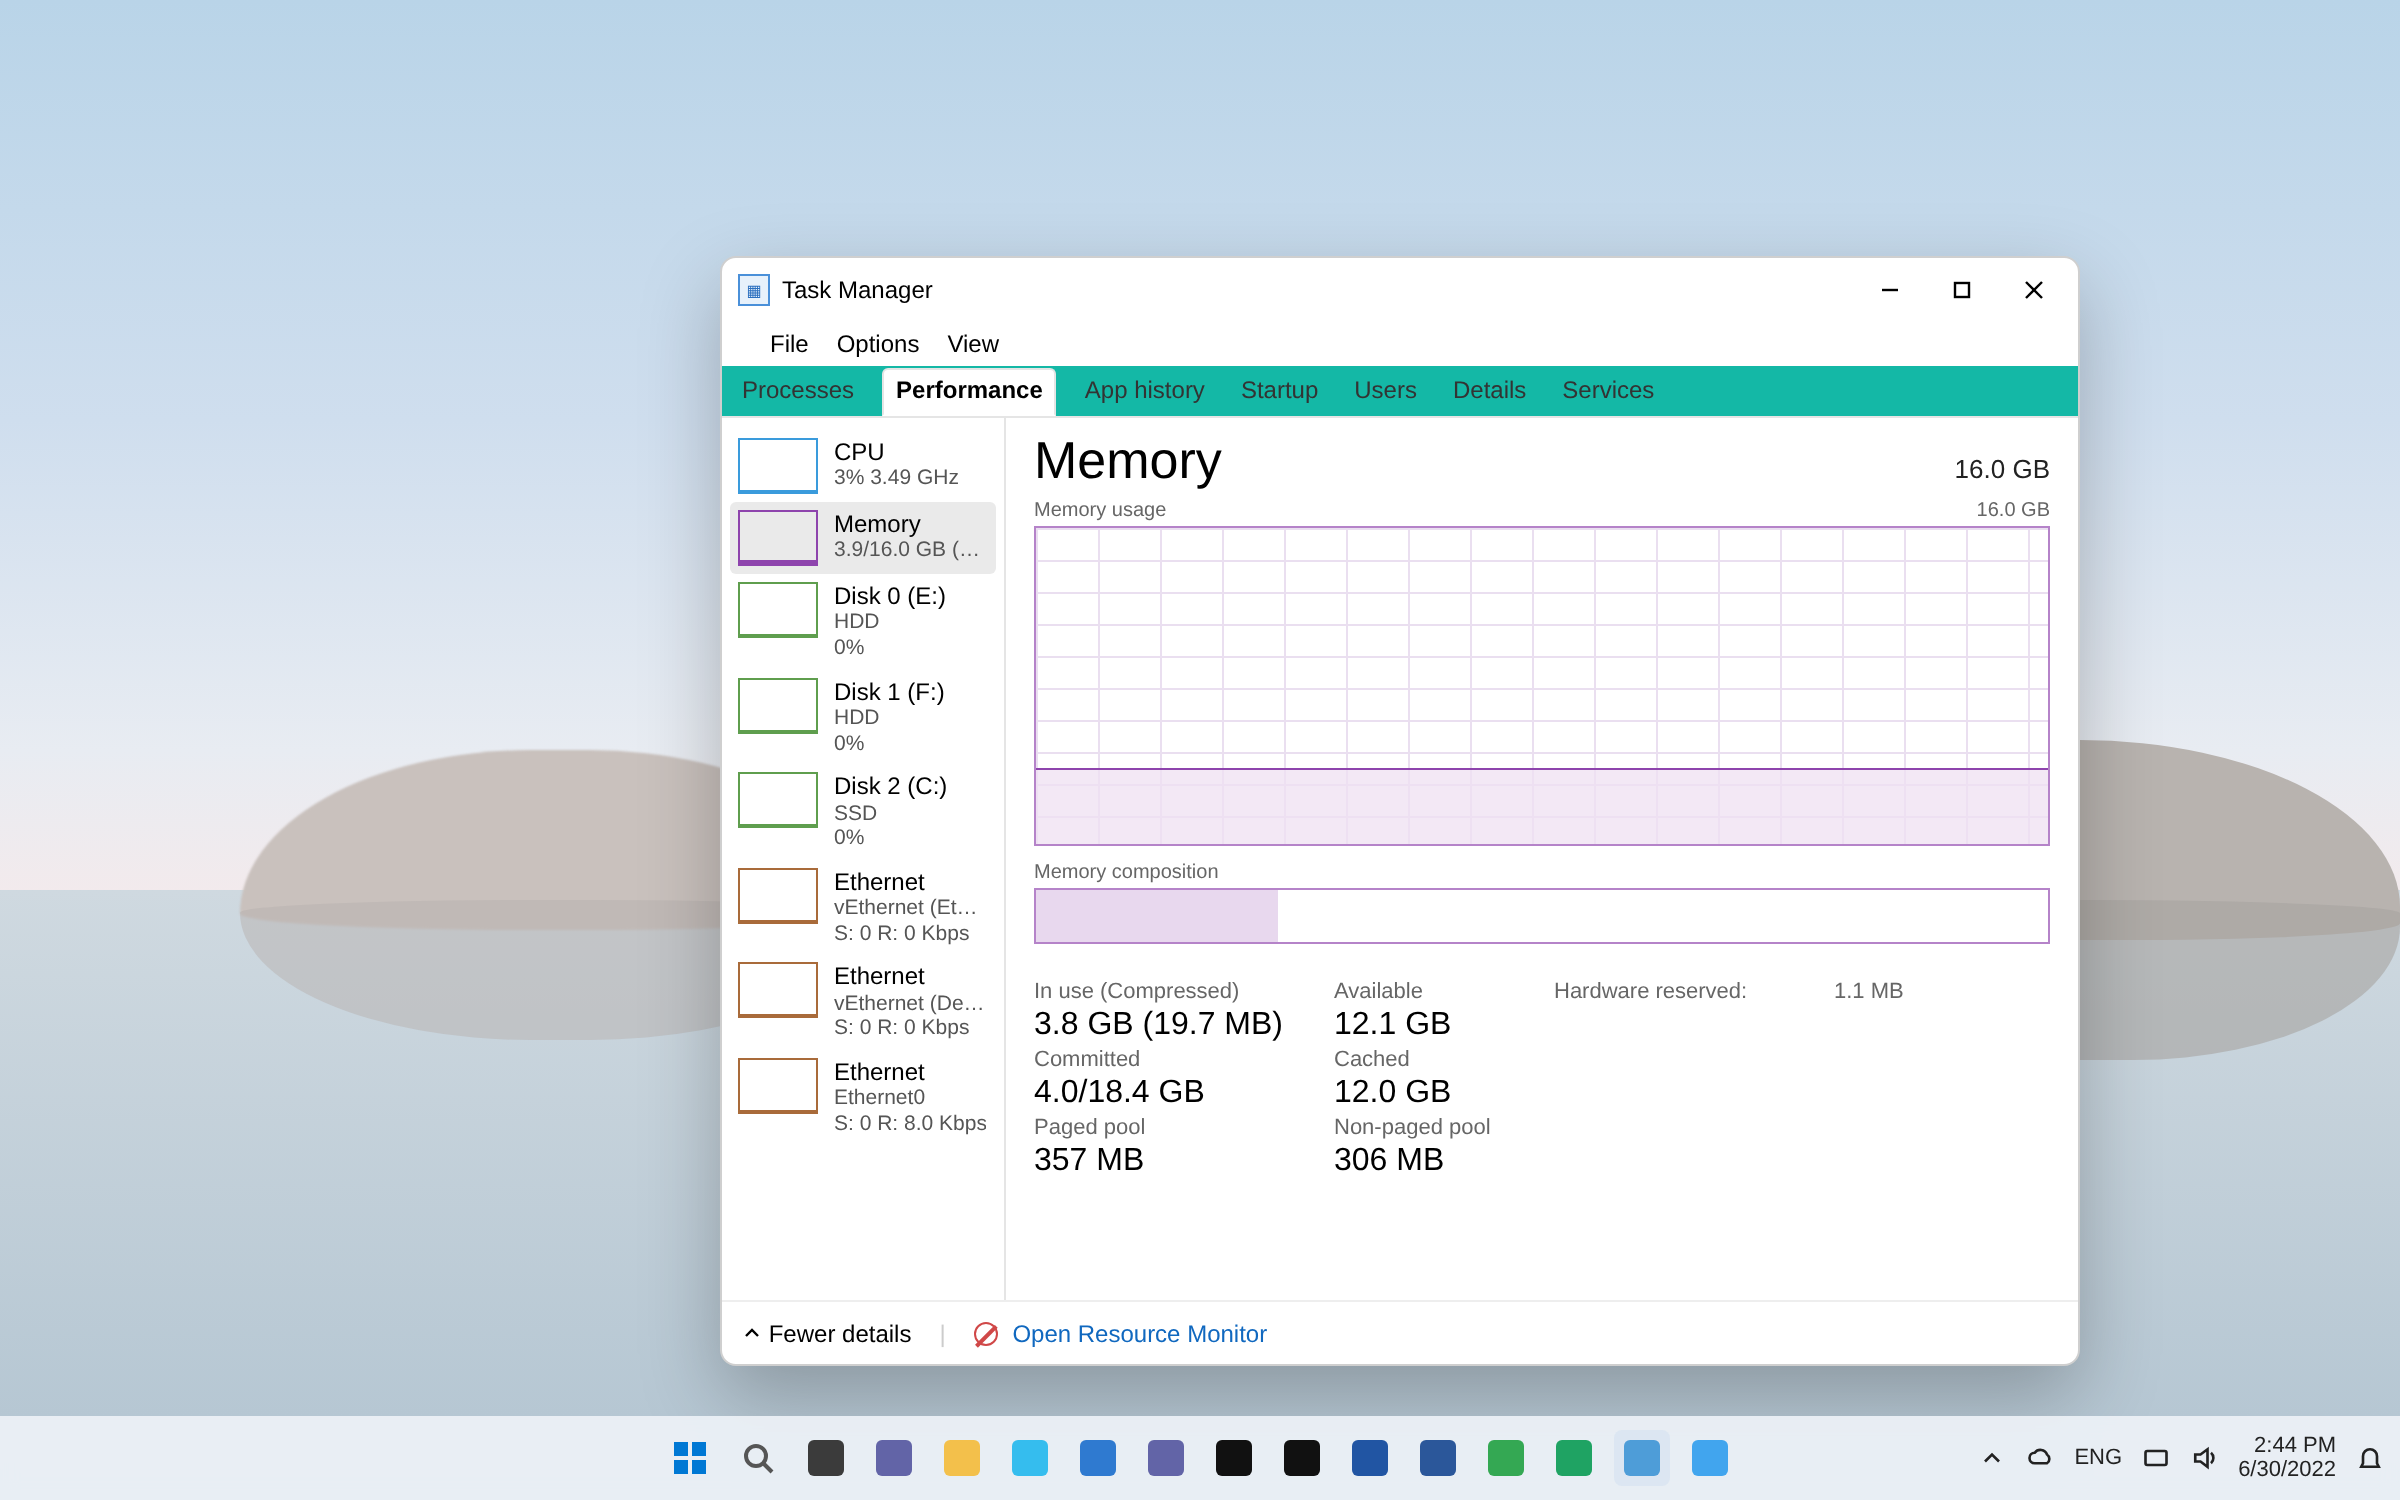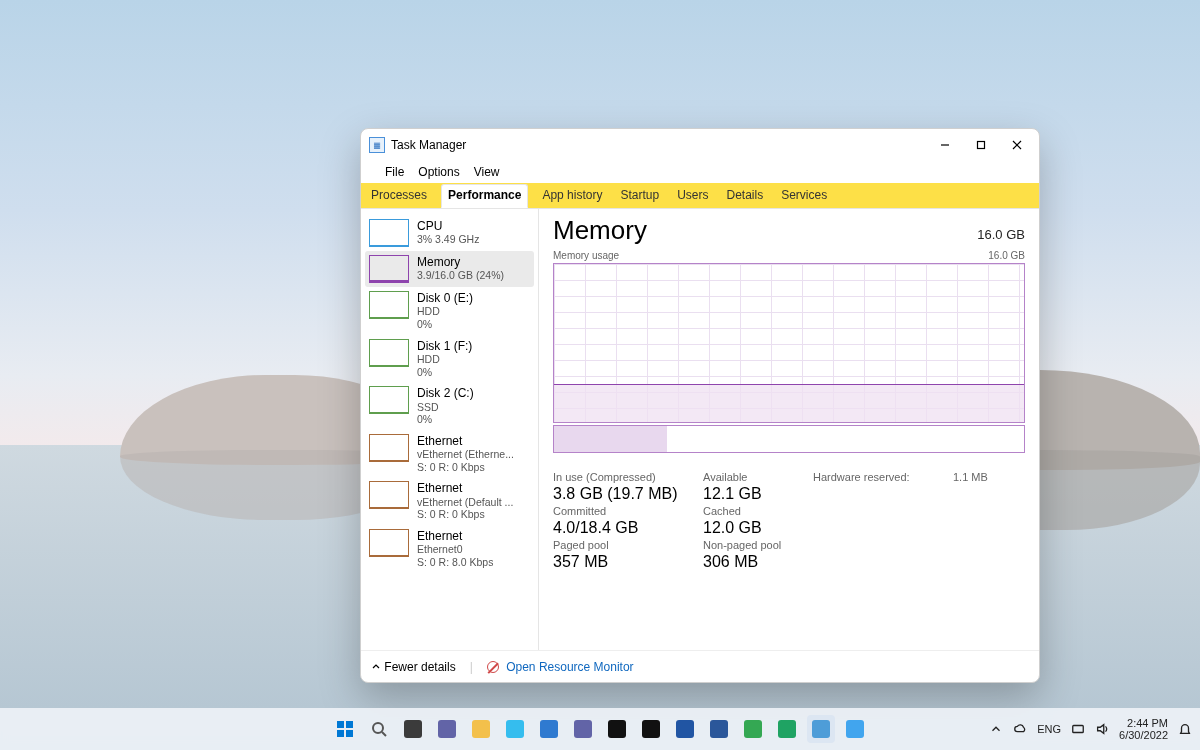--- a/index.html
+++ b/index.html
@@ -24,29 +24,29 @@
   }
   .titlebar { height:32px; display:flex; align-items:center; padding:0 4px 0 8px; }
   .titlebar .icon { width:16px; height:16px; border:1px solid #4a90d9; display:inline-flex; align-items:center; justify-content:center; font-size:8px; color:#2a6fbf; background:#e7f1fb; margin-right:6px;}
   .titlebar .title { flex:0 0 auto;text-align:right; }
   .titlebar .spacer{flex:1;}
   .winbtn { width:36px; height:28px; display:flex; align-items:center; justify-content:center; border-radius:4px; }
   .winbtn svg{width:10px;height:10px;stroke:#000;stroke-width:1.2;fill:none;}
 
   .menubar { height:22px; display:flex; align-items:center; padding:0 20px; gap:6px; font-size:12px;}
   .menubar span{padding:2px 4px;}
-  .tabbar  { height:26px; display:flex; align-items:flex-end; padding:0 6px; gap:10px; border-bottom:1px solid #e5e5e5; background:#fde047;}
+  .tabbar  { height:26px; display:flex; align-items:flex-end; padding:0 6px; gap:10px; border-bottom:1px solid #e5e5e5; background:#14b8a6;}
   .tab {padding:4px 4px 6px;font-size:12px;color:#333;}
   .tab.active{color:#000;border-bottom:2px solid transparent; position:relative;}
   .tab.active::after{content:"";position:absolute;left:0;right:0;bottom:-1px;height:2px;background:#fff;}
   .tab.active{background:#fff;border:1px solid #e5e5e5;border-bottom:1px solid #fff;border-radius:3px 3px 0 0;padding:3px 6px 5px;font-weight:bold;}
 
   .body { flex:1; display:flex; overflow:hidden;}
   
-  .left { width:178px; border-right:1px solid #e5e5e5; padding:6px 4px; overflow:hidden;}
+  .left { width:142px; border-right:1px solid #e5e5e5; padding:6px 4px; overflow:hidden;}
   .res-item { display:flex; gap:8px; padding:4px 4px; border-radius:3px; align-items:flex-start;}
   .res-item.selected{background:#eaeaea;}
   .thumb { width:40px; height:28px; border:1px solid; position:relative; flex:0 0 auto;}
   .thumb.cpu   { border-color:#3a9bdc;}
   .thumb.mem   { border-color:#8e44ad;}
   .thumb.disk  { border-color:#5f9e4e;}
   .thumb.eth   { border-color:#a96b3a;}
   .thumb .bottom-line{position:absolute;left:0;right:0;bottom:0;height:1px;background:currentColor;}
   .thumb.cpu  .bottom-line{background:#3a9bdc;}
   .thumb.mem  .bottom-line{background:#8e44ad;height:2px;}
@@ -227,20 +227,21 @@
         <div class="head-title">Memory</div>
         <div class="head-total">16.0 GB</div>
       </div>
       <div class="axis-row">
         <span>Memory usage</span>
         <span>16.0 GB</span>
       </div>
       <div class="chart">
           <div class="fill"></div>
         </div>
+      <div class="comp-label">Memory composition</div>
       <div class="comp">
           <div class="used"></div>
         </div>
 
       <div class="stats">
         <span class="lbl">In use (Compressed)</span>
         <span class="lbl">Available</span>
         <span class="lbl">Hardware reserved:</span>
         <span class="lbl">1.1 MB</span>
 

